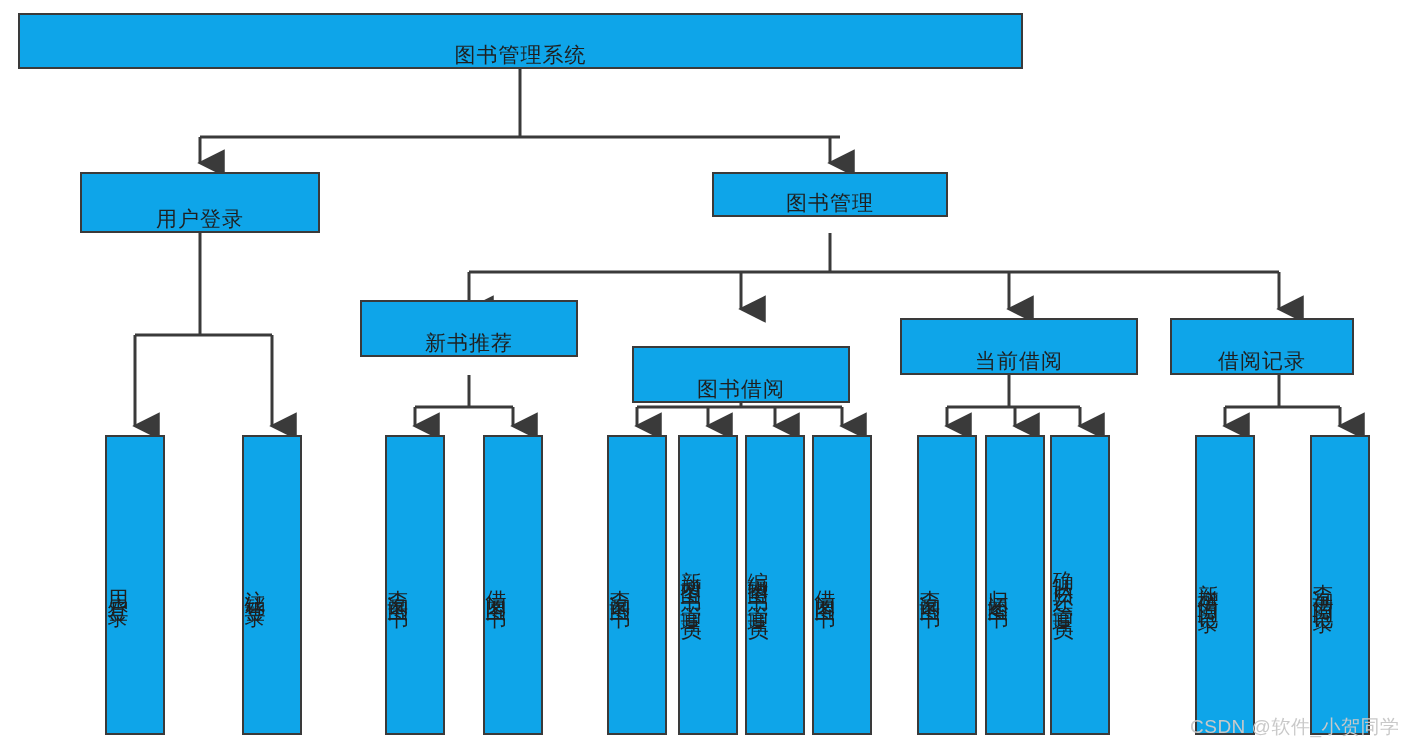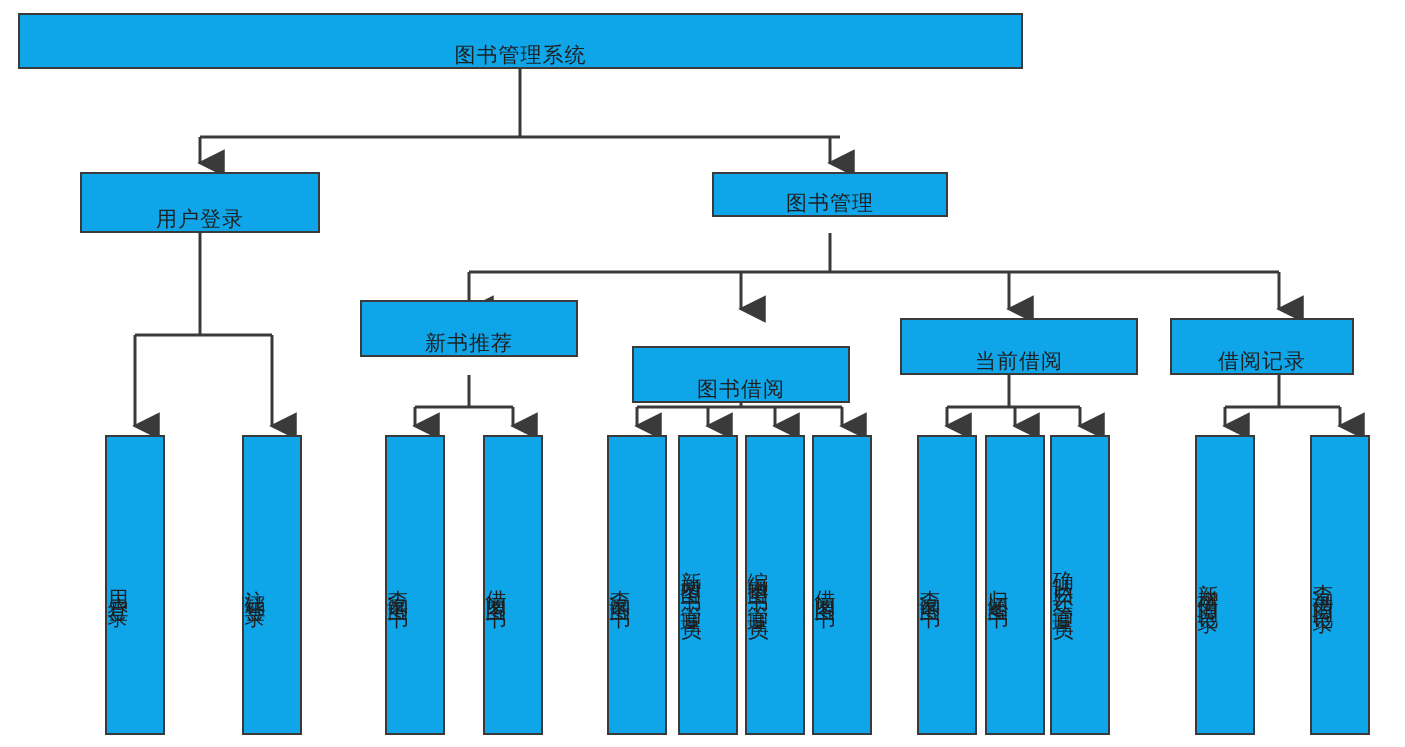--- a/index.html
+++ b/index.html
@@ -178,14 +178,15 @@
   <div class="node vert tall" style="left:1050px; top:435px; width:60px; height:300px;">
     <span>确认归还（管理员）</span>
   </div>
   <div class="node vert" style="left:1195px; top:435px; width:60px; height:300px;">
     <span>新增借阅记录</span>
   </div>
   <div class="node vert" style="left:1310px; top:435px; width:60px; height:300px;">
     <span>查询借阅记录</span>
   </div>
 
+  <div id="watermark">CSDN @软件_小贺同学</div>
 
 </div>
 
 </body></html>

